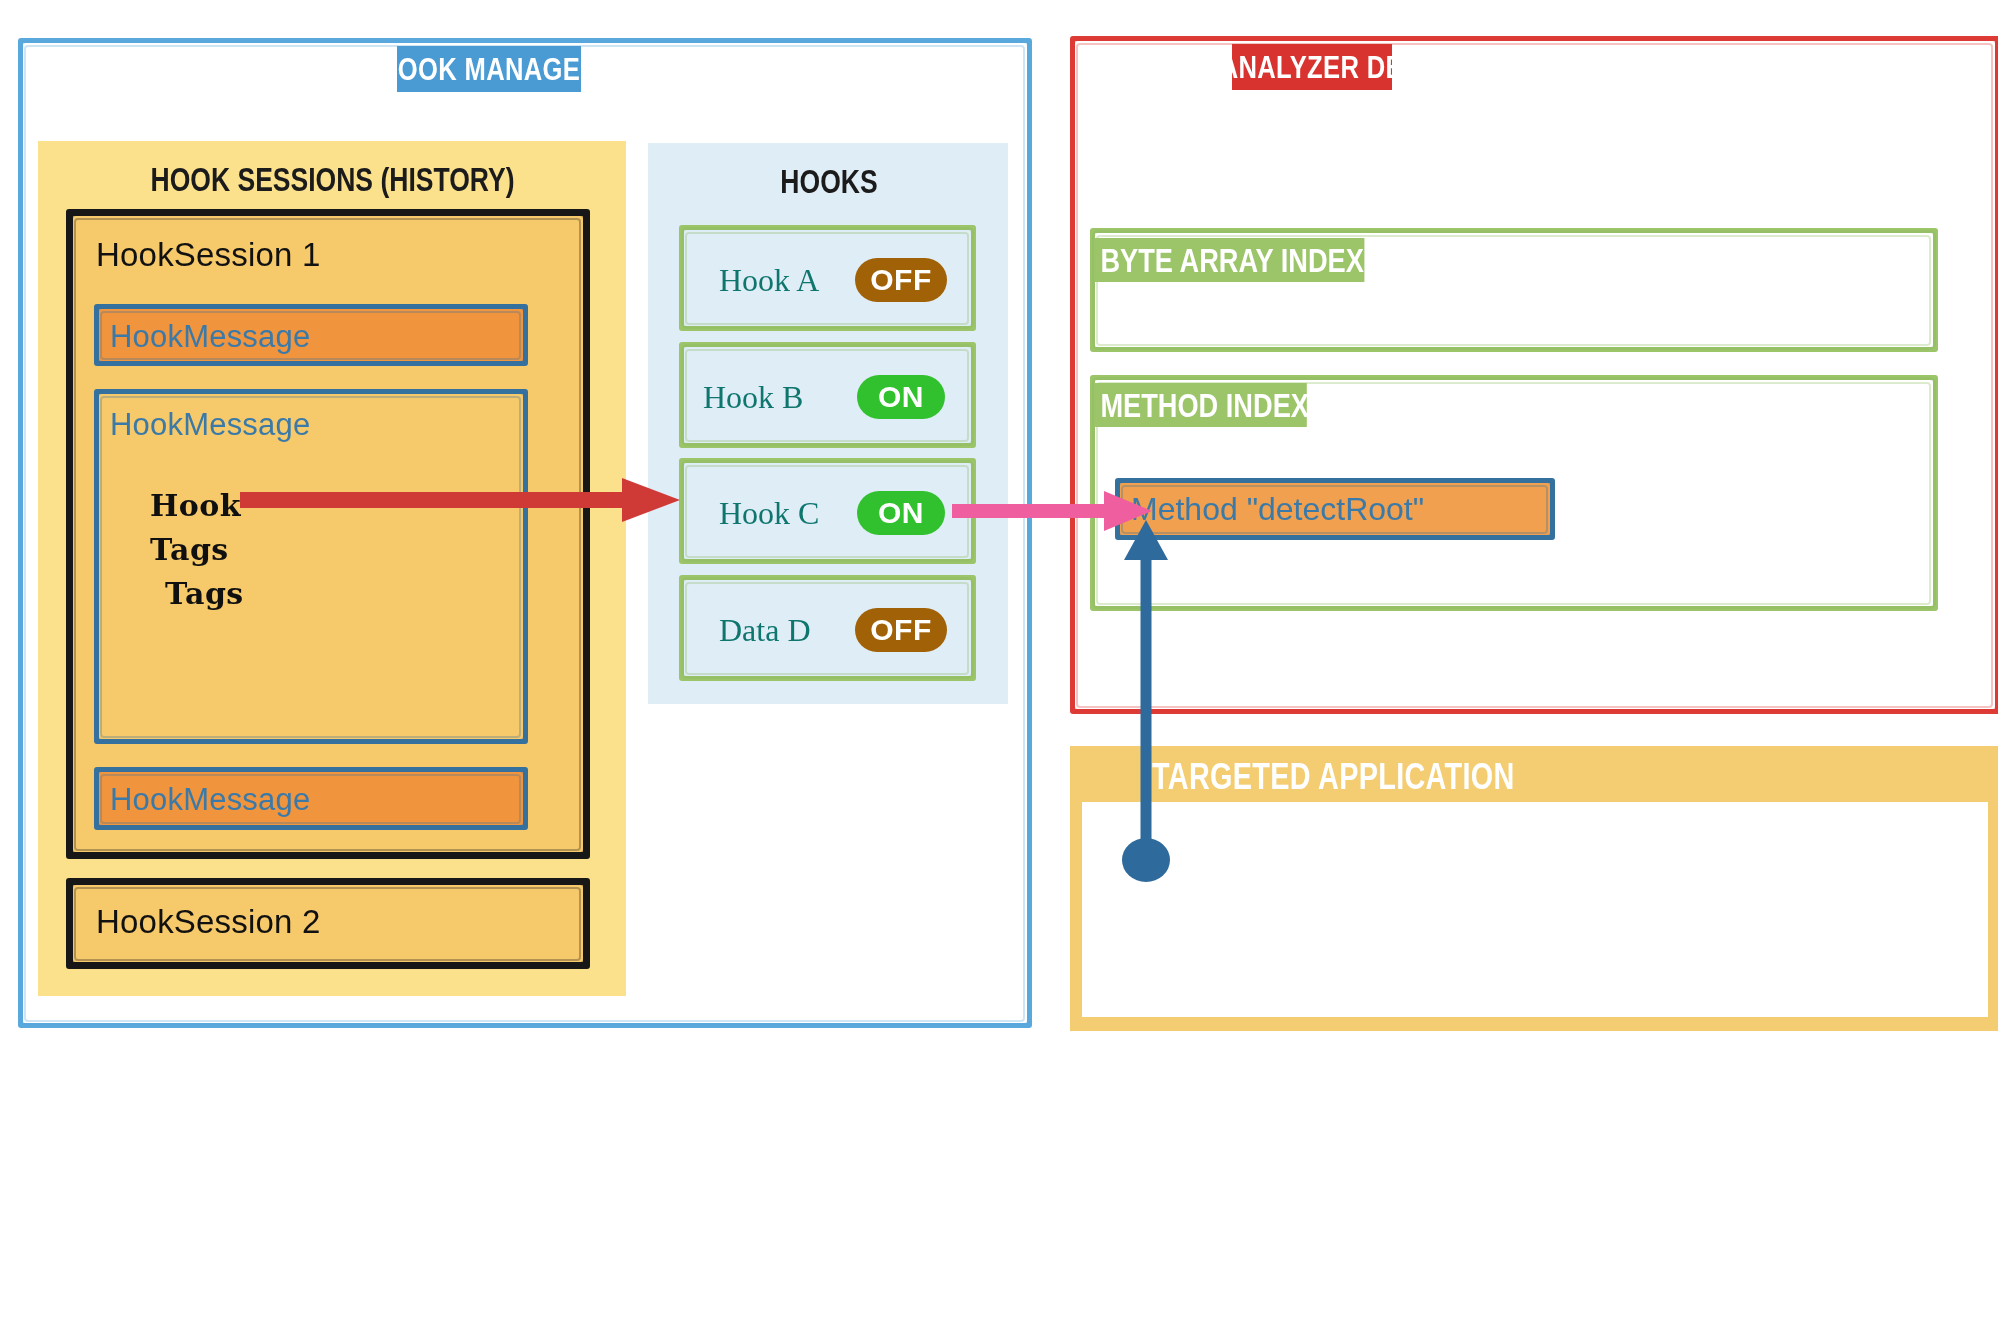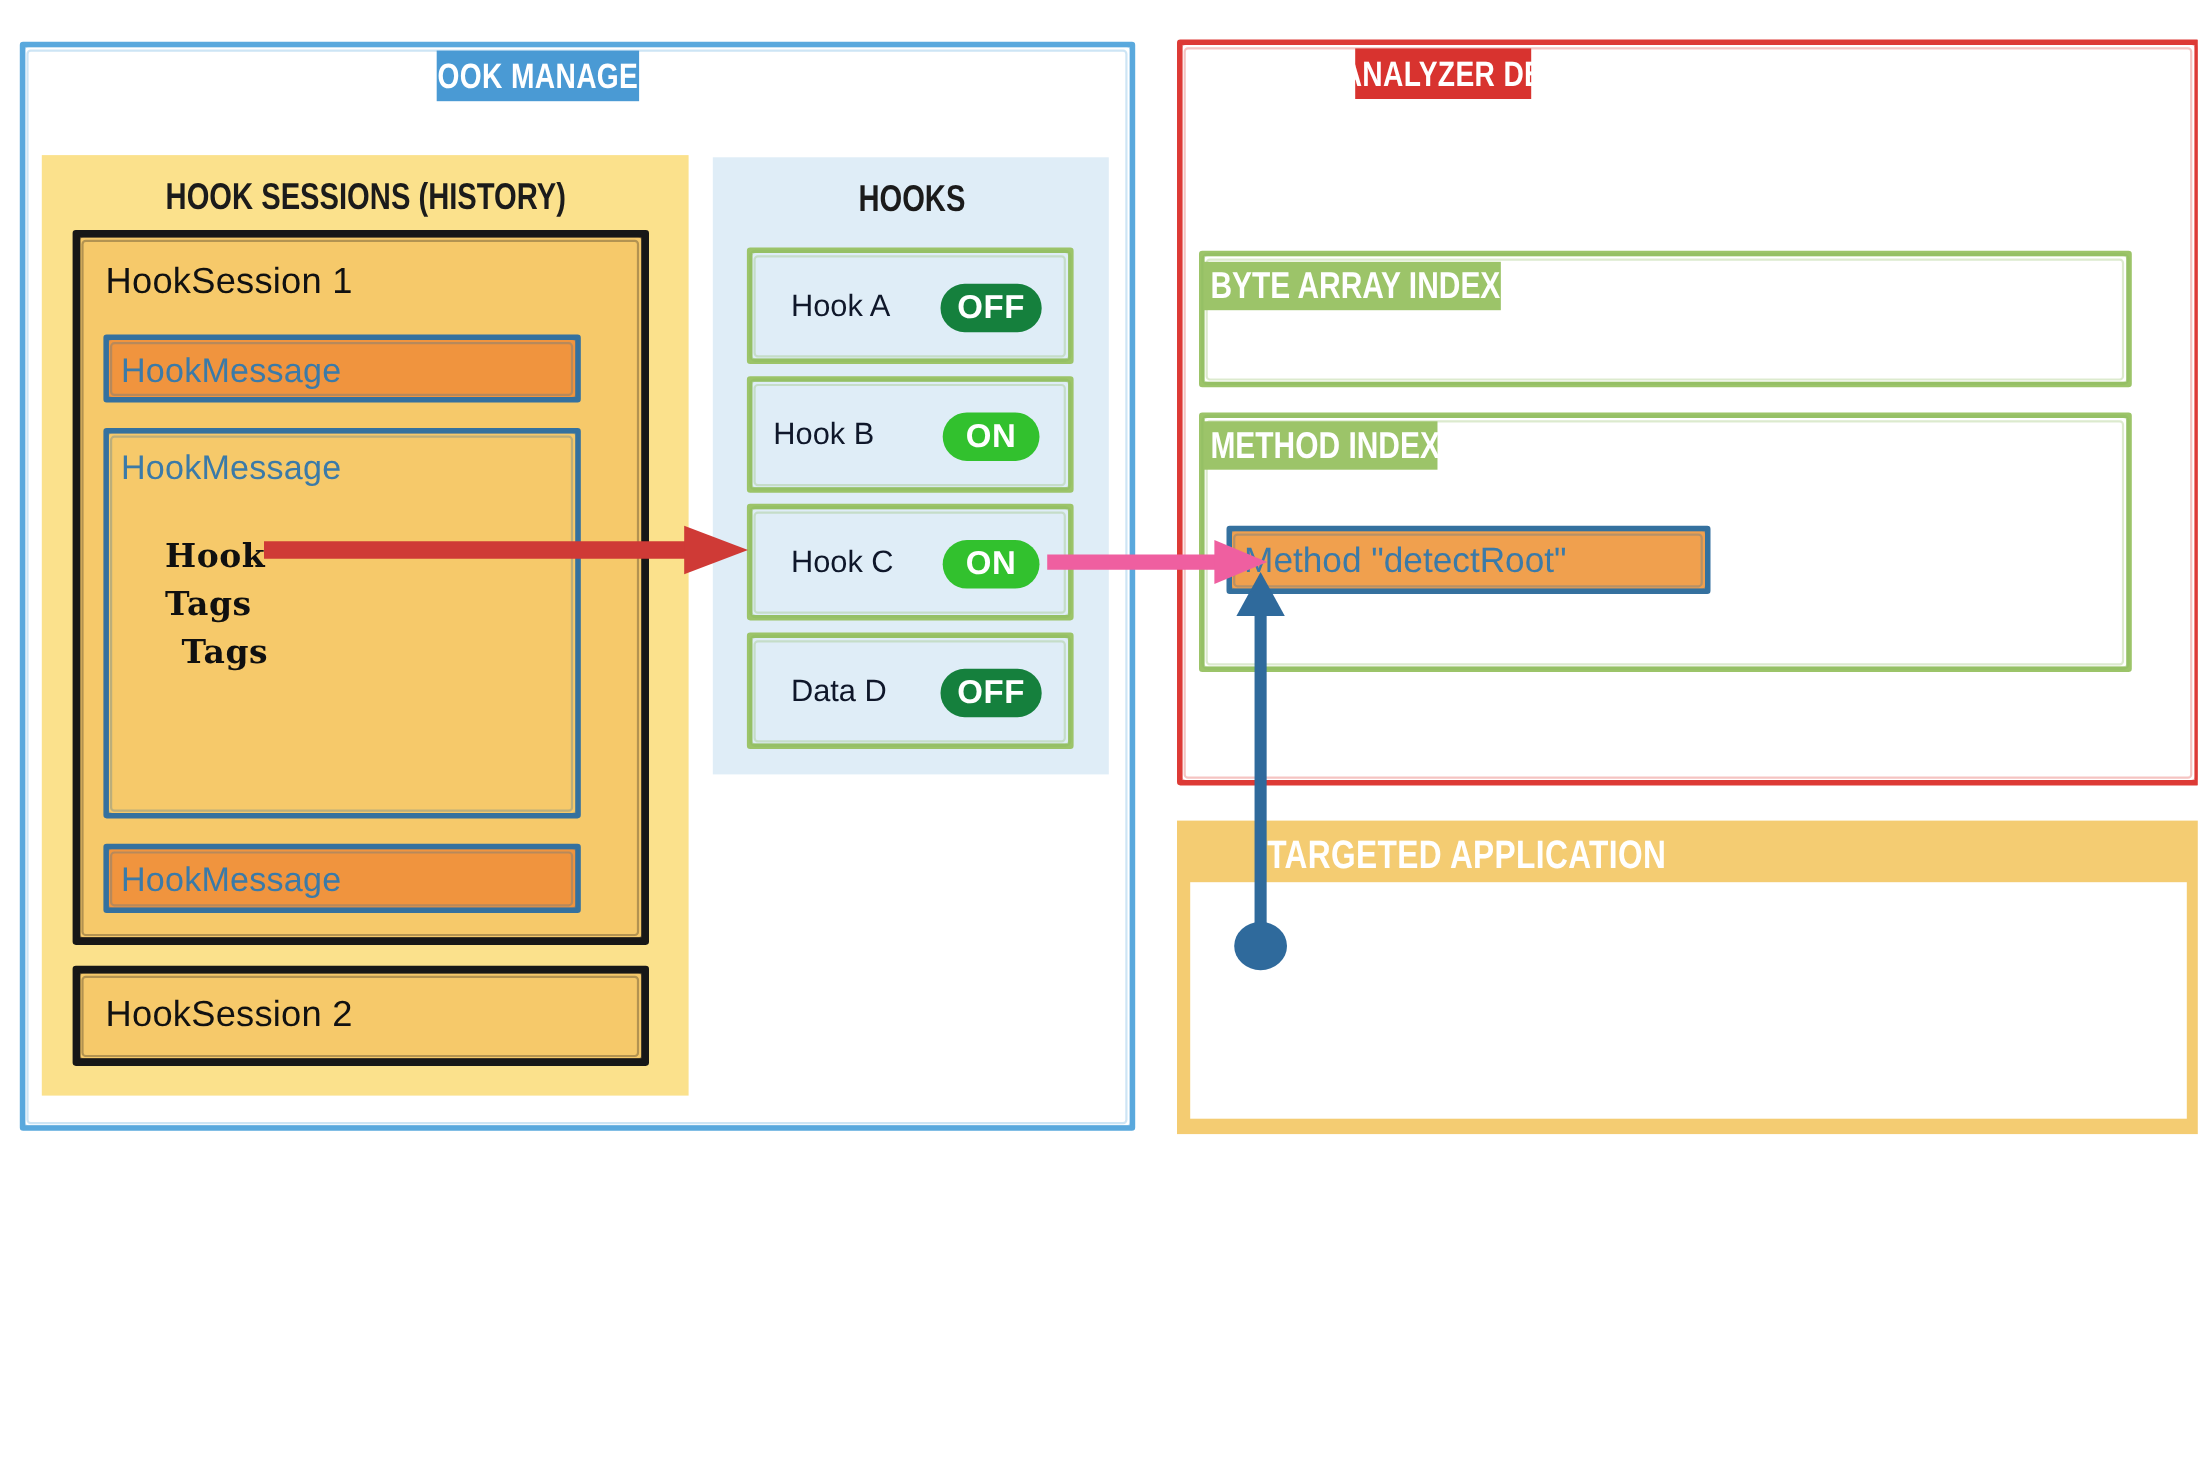--- a/index.html
+++ b/index.html
@@ -169,23 +169,24 @@
 
   .hookrow{
     color:#8cba5e;
     border-width:5px; border-color:#9cc469;
     background:#dfedf7;
     display:flex;
     align-items:center;
   }
   .hookrow-label{
     position:absolute;
-    color:#0f172a;
-    font-size:28px;
-    white-space:nowrap;
+    color:#0f766e;
+    font-size:32px;
+    white-space:nowrap;
+    font-family:Liberation Serif, serif;
   }
   #hookA{ left:679px; top:225px; width:297px; height:106px; }
   #hookB{ left:679px; top:342px; width:297px; height:106px; }
   #hookC{ left:679px; top:458px; width:297px; height:106px; }
   #hookD{ left:679px; top:575px; width:297px; height:106px; }
   #hookA-label{ left:719px; top:262px; }
   #hookB-label{ left:703px; top:379px; }
   #hookC-label{ left:719px; top:495px; }
   #hookD-label{ left:719px; top:612px; }
 
@@ -195,21 +196,21 @@
     align-items:center;
     justify-content:center;
     border-radius:22px;
     color:#ffffff;
     font-weight:bold;
     font-size:30px;
     letter-spacing:.5px;
     height:44px;
   }
   .pill-on{ background:#32c12e; }
-  .pill-off{ background:#15803d; }
+  .pill-off{ background:#a16207; }
   #pillA{ left:855px; top:258px; width:92px; }
   #pillB{ left:857px; top:375px; width:88px; }
   #pillC{ left:857px; top:491px; width:88px; }
   #pillD{ left:855px; top:608px; width:92px; }
 
   
   .index-box{
     color:#8cba5e;
     border-width:5px; border-color:#9cc469;
     background:#ffffff;

